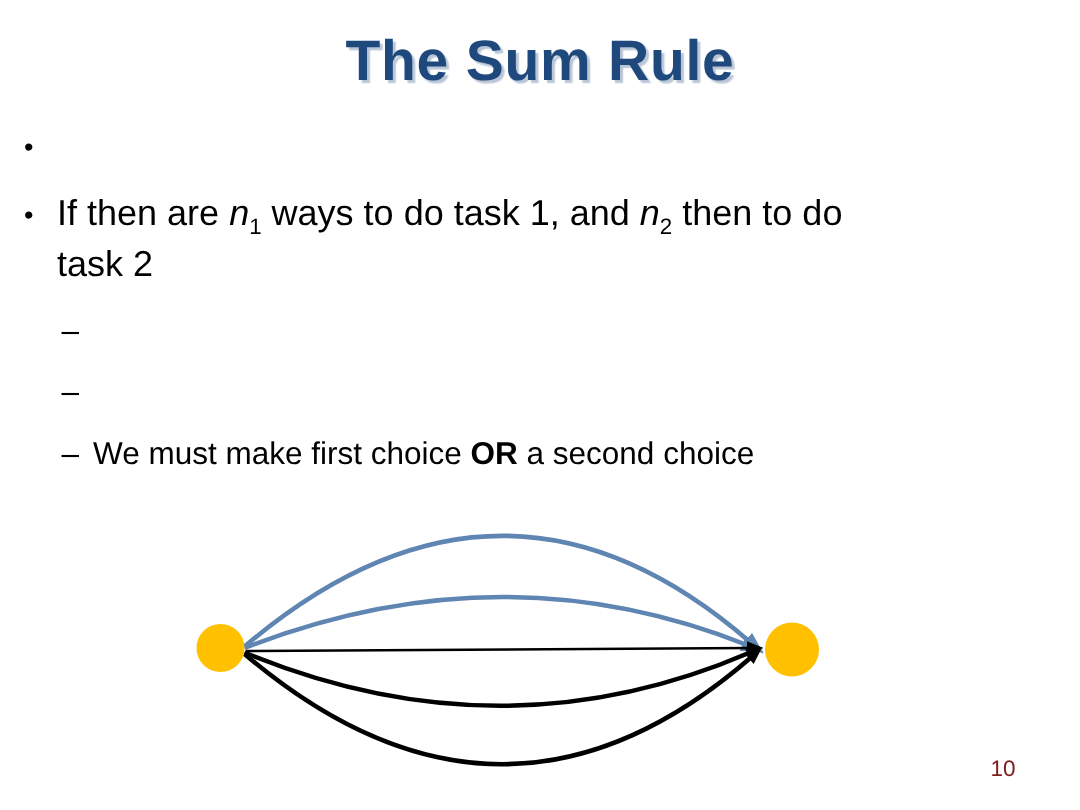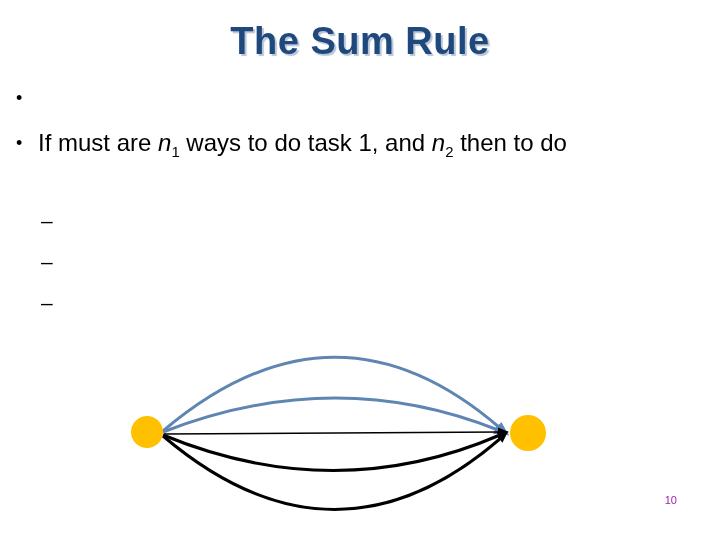--- a/index.html
+++ b/index.html
@@ -58,23 +58,23 @@
   }
   .s1 { top: 206px; }
   .s2 { top: 247px; }
   .s3 { top: 288px; }
   .btext sub { font-size: 0.62em; line-height: 0; }
   .btext i { font-style: italic; }
   .btext b { font-weight: bold; }
   .page-number {
     position: absolute;
     right: 43px;
-    bottom: 34px;
-    font-size: 11px;
-    color: #a21caf;
+    bottom: 19px;
+    font-size: 15px;
+    color: #7f1d1d;
   }
   .diagram {
     position: absolute;
     left: 0;
     top: 0;
     pointer-events: none;
   }
 </style>
 </head>
 <body>
@@ -82,33 +82,34 @@
 <div class="slide">
 
   <h1 class="title">The Sum Rule</h1>
 
   <div class="bullet b1">
     <span class="glyph">•</span>
   </div>
 
   <div class="bullet b2">
     <span class="glyph">•</span>
-    <span class="btext"><span>If must are </span><i>n</i><sub>1</sub><span> ways to do task 1, and </span><i>n</i><sub>2</sub><span> then to do</span><br></span>
+    <span class="btext"><span>If then are </span><i>n</i><sub>1</sub><span> ways to do task 1, and </span><i>n</i><sub>2</sub><span> then to do</span><br><span>task 2</span></span>
   </div>
 
   <div class="sub s1">
     <span class="glyph">–</span>
   </div>
 
   <div class="sub s2">
     <span class="glyph">–</span>
   </div>
 
   <div class="sub s3">
     <span class="glyph">–</span>
+    <span class="btext"><span>We must make first choice </span><b>OR</b><span> a second choice</span></span>
   </div>
 
   <svg class="diagram" width="720" height="540" viewBox="0 0 720 540" xmlns="http://www.w3.org/2000/svg">
     <defs>
       <marker id="arrowBlue" markerWidth="17" markerHeight="13" refX="3" refY="5.5" orient="auto" markerUnits="userSpaceOnUse">
         <path d="M0,0 L15,5.5 L0,11 Z" fill="#5F85B2"></path>
       </marker>
       <marker id="arrowBlack" markerWidth="13" markerHeight="10" refX="2" refY="4.5" orient="auto" markerUnits="userSpaceOnUse">
         <path d="M0,0 L11,4.5 L0,9 Z" fill="#000000"></path>
       </marker>

